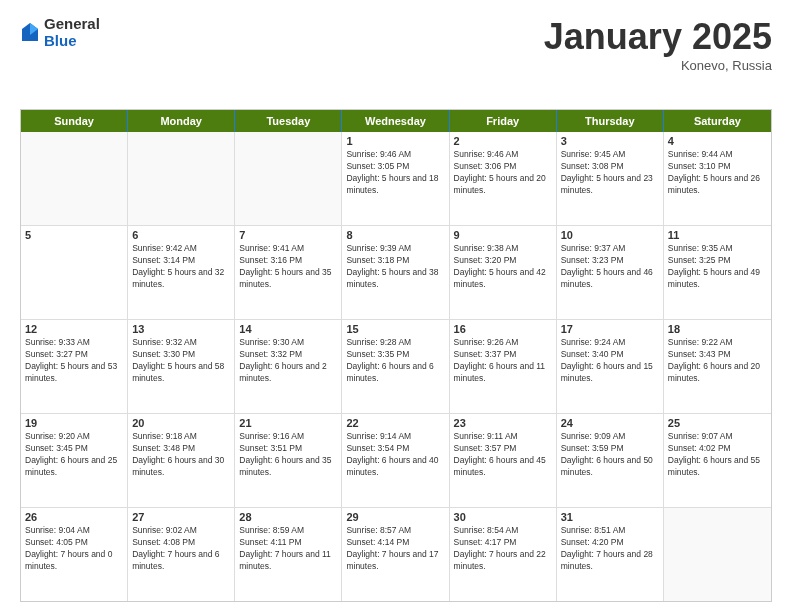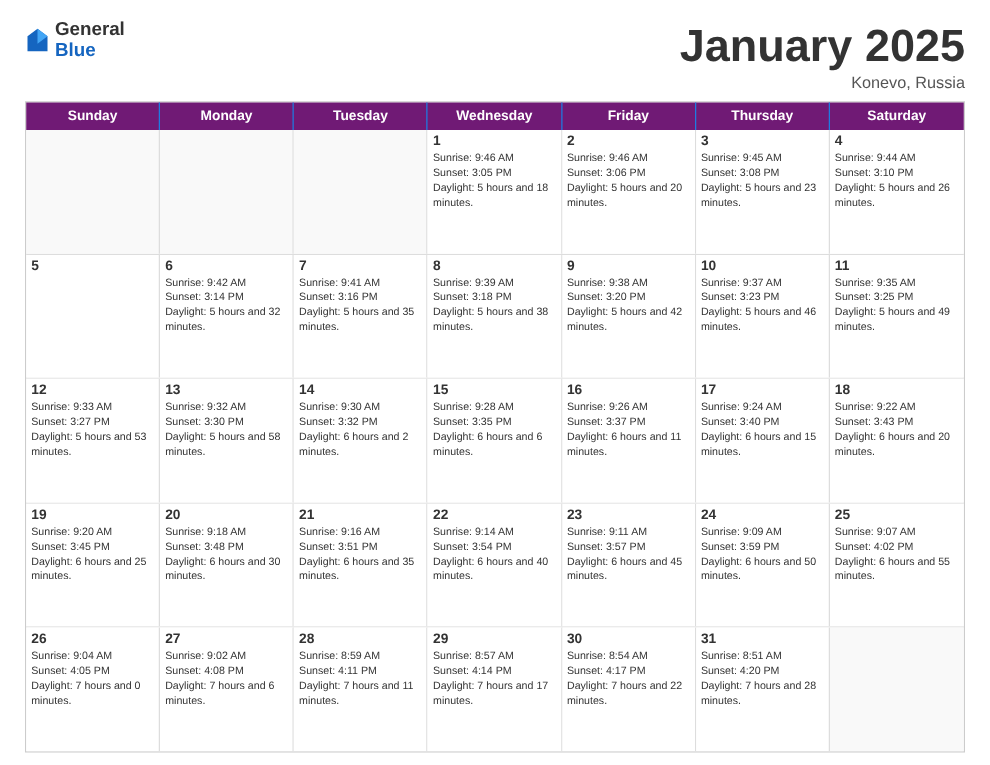--- a/index.html
+++ b/index.html
@@ -9,20 +9,21 @@
       width: 792px;
       height: 612px;
       overflow: hidden;
     }
     .page {
       width: 792px;
       height: 612px;
       padding: 16px 20px 10px 20px;
       display: flex;
       flex-direction: column;
+      gap: 28px;
     }
     .header {
       display: flex;
       justify-content: space-between;
       align-items: flex-start;
       margin-bottom: 8px;
     }
     .logo {
       display: flex;
       align-items: center;
@@ -61,21 +62,21 @@
     }
     .calendar {
       flex: 1;
       display: flex;
       flex-direction: column;
       border: 1px solid #ccc;
     }
     .cal-header {
       display: grid;
       grid-template-columns: repeat(7, 1fr);
-      background: #701a75;
+      background: #4d7c0f;
     }
     .cal-header-cell {
       color: #fff;
       font-size: 11px;
       font-weight: bold;
       padding: 5px 4px;
       text-align: center;
       border-right: 1px solid #1e7be0;
     }
     .cal-header-cell:last-child { border-right: none; }

